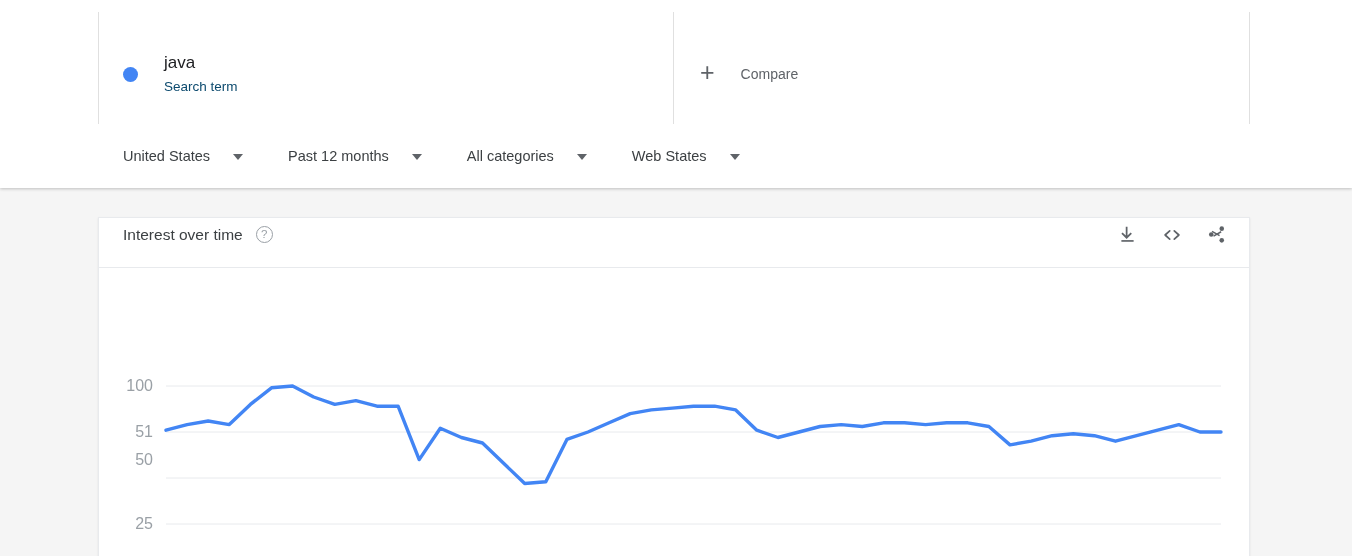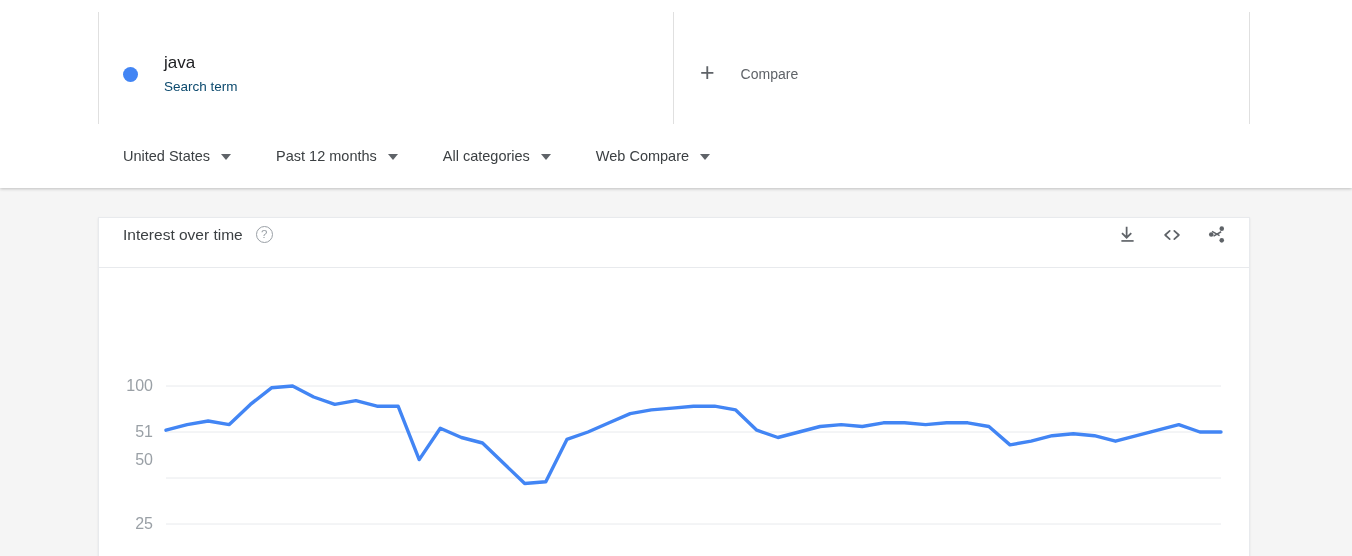--- a/index.html
+++ b/index.html
@@ -91,20 +91,21 @@
     align-items: center;
     padding-left: 123px;
     background: #fff;
   }
   .filter {
     display: flex;
     align-items: center;
     margin-right: 45px;
     cursor: pointer;
     white-space: nowrap;
+    gap: 12px;
   }
   .filter-label {
     font-size: 14.5px;
     color: #3c4043;
   }
   .caret {
     width: 0; height: 0;
     margin-left: 11px;
     margin-top: 2px;
     border-left: 5px solid transparent;
@@ -200,21 +201,21 @@
     </div>
     <div class="filter">
       <span class="filter-label">Past 12 months</span>
       <span class="caret"></span>
     </div>
     <div class="filter">
       <span class="filter-label">All categories</span>
       <span class="caret"></span>
     </div>
     <div class="filter">
-      <span class="filter-label">Web Compare</span>
+      <span class="filter-label">Web States</span>
       <span class="caret"></span>
     </div>
   </div>
 </div>
 
 <div class="card">
 
   <div class="card-head">
     <span class="card-title">Interest over time</span>
     <span class="help-icon">?</span>

